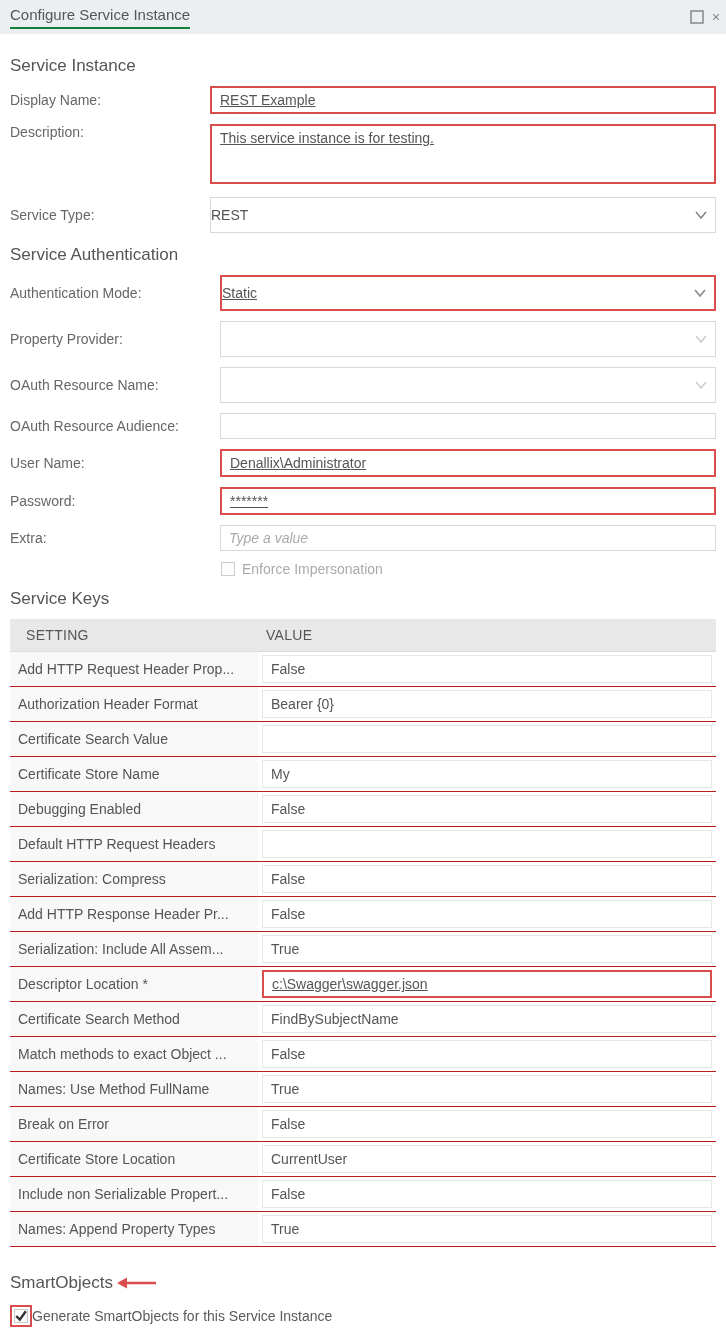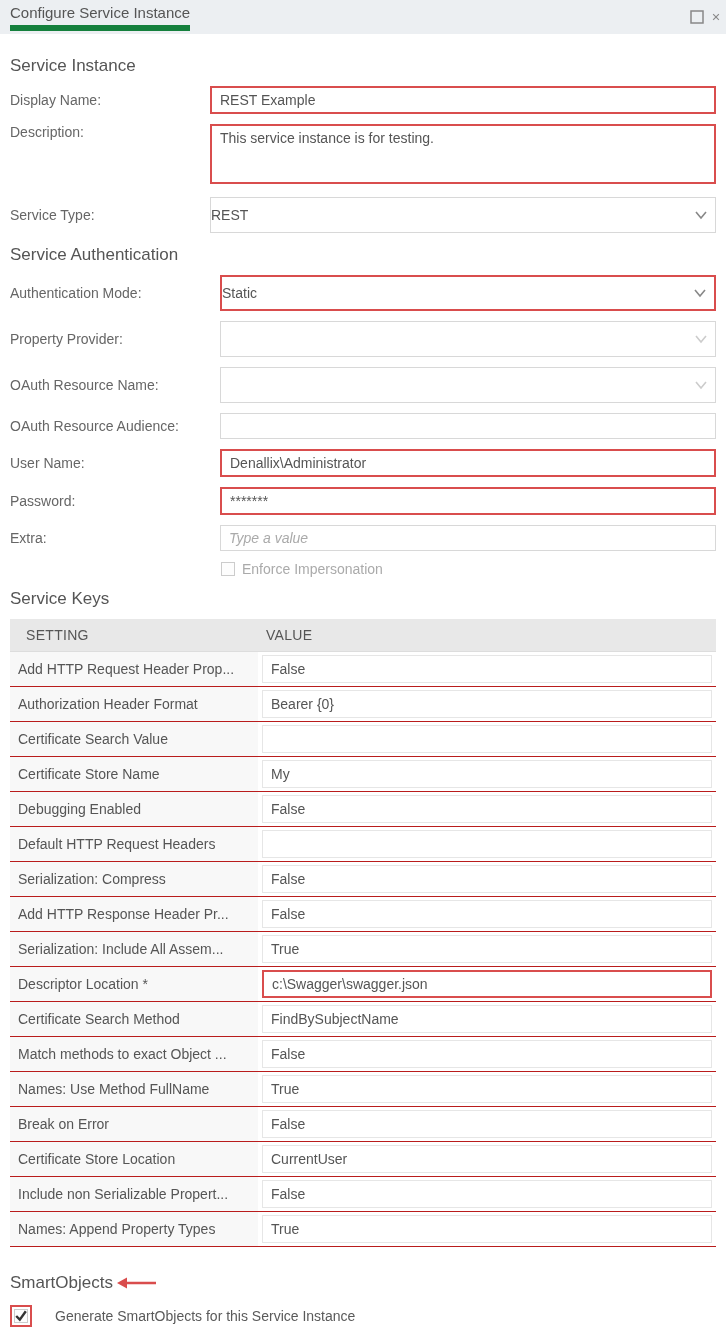--- a/index.html
+++ b/index.html
@@ -15,21 +15,21 @@
     background: #eceff2;
     height: 34px;
     display: flex;
     align-items: center;
     padding: 0 6px 0 10px;
     position: relative;
   }
   .titlebar .title {
     color: #555;
     font-size: 15px;
-    border-bottom: 6px solid #15803d;
+    border-bottom: 2px solid #15803d;
     padding-bottom: 4px;
   }
   .titlebar .win-icons { margin-left: auto; display: flex; gap: 6px; }
   .win-btn { width: 18px; height: 18px; display:flex; align-items:center; justify-content:center; }
   .win-btn svg { display:block; }
   .content { padding: 10px 10px 20px 10px; }
   .section-title {
     font-size: 17px;
     color: #555;
     margin: 12px 0 10px 0;
@@ -70,21 +70,21 @@
   }
   .sel.disabled { color: #aaa; }
   .sel .chev {
     position: absolute;
     right: 6px;
     top: 50%;
     transform: translateY(-50%);
     width: 16px; height: 16px;
     display:flex; align-items:center; justify-content:center;
   }
-  .hl-red { border: 2px solid #d94d4d !important; }
+  .hl-red { border: 2px solid #d94d4d !important; text-decoration: underline; }
   .row.auth .lbl { width: 210px; }
   .row.auth .ctrl { flex: 1; }
   .chk-row { display:flex; align-items:center; margin-left:210px; margin-bottom:8px; gap:6px; color:#aaa;}
   .chk {
     width:16px; height:16px;
     display:inline-flex; align-items:center; justify-content:center;
   }
   .chk-box {
     width:14px; height:14px; border:1px solid #ccc; background:#fdfdfd;
     display:flex; align-items:center; justify-content:center;
@@ -121,21 +121,21 @@
     padding:3px 4px;
   }
   .tbl td.value input {
     border:1px solid #e6e6e6;
     height:28px;
   }
   .so-head { display:flex; align-items:center; gap:4px; margin-top:26px; }
   .arrow-left {
     width:40px; height:20px; display:flex; align-items:center;
   }
-  .gen-row { display:flex; align-items:center; gap:23px; margin-top:12px; }
+  .gen-row { display:flex; align-items:center; gap:0; margin-top:12px; }
   .hl-red-box { border:2px solid #d94d4d; padding:1px; display:inline-flex; }
   ::placeholder { color:#aaa; font-style: italic; }
 </style>
 </head>
 <body>
 
 <div class="titlebar">
   <span class="title">Configure Service Instance</span>
   <div class="win-icons">
     <span class="win-btn">

